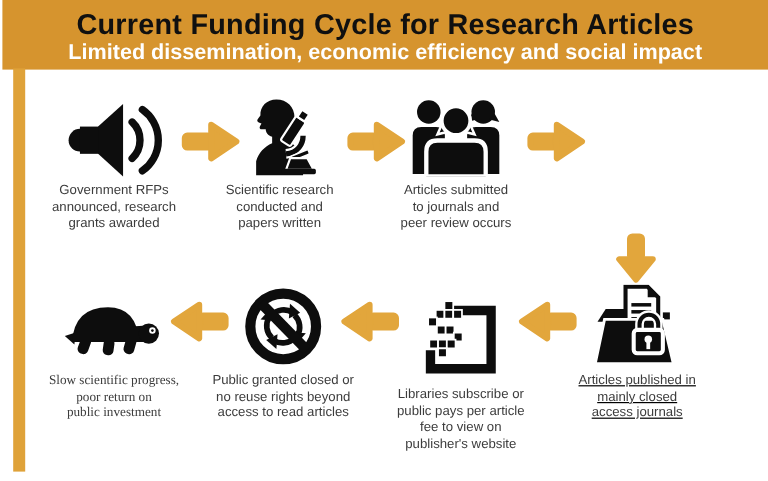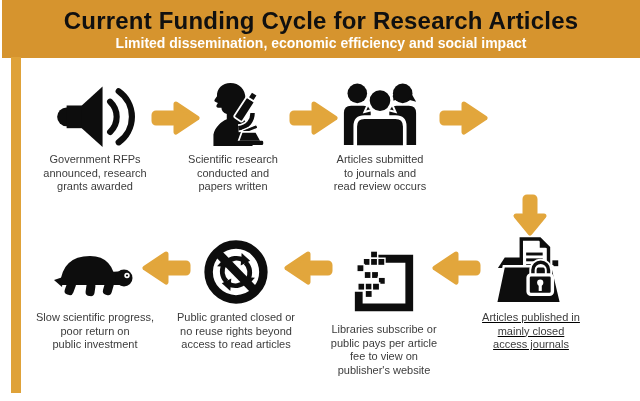--- a/index.html
+++ b/index.html
@@ -11,40 +11,40 @@
     position:absolute;left:2px;top:0;right:0;height:58px;
     background:var(--banner-gold,#D6942E);
     display:flex;flex-direction:column;align-items:center;justify-content:center;
     text-align:center;
   }
   .banner h1{
     margin:0;font-size:24px;line-height:26px;font-weight:700;color:#101010;
     letter-spacing:.2px;
   }
   .banner p{
-    margin:1px 0 0 0;font-size:14px;line-height:16px;font-weight:700;color:#ffffff;
+    margin:1px 0 0 0;font-size:18px;line-height:16px;font-weight:700;color:#ffffff;
   }
   .left-bar{
     position:absolute;left:11px;top:57px;width:10px;height:336px;
     background:var(--accent-bar-gold,#DFA239);
   }
   .step{position:absolute;text-align:center;}
   .icon-box{height:72px;display:flex;align-items:center;justify-content:center;}
   .caption{
     margin-top:3px;font-size:11px;line-height:13.5px;
     color:var(--caption-text,#3C3C3C);white-space:pre-line;
   }
   .s1{left:18px;top:78px;width:154px;}
   .s2{left:158px;top:78px;width:150px;}
   .s3{left:303px;top:78px;width:154px;}
   .s4{left:452px;top:78px;width:158px;}
   .s5{left:452px;top:236px;width:158px;text-decoration:underline;}
   .s6{left:306px;top:248px;width:156px;}
   .s7{left:158px;top:236px;width:156px;}
-  .s8{left:18px;top:236px;width:154px;}
+  .s8{left:18px;top:236px;width:154px;font-family:Liberation Serif, serif;}
   .arrow{position:absolute;}
   .a1{left:150px;top:100px;}
   .a2{left:288px;top:100px;}
   .a3{left:438px;top:100px;}
   .a4{left:512px;top:193px;}
   .a5{left:430px;top:250px;}
   .a6{left:282px;top:250px;}
   .a7{left:140px;top:250px;}
   .ink{fill:var(--icon-black,#0D0D0D);}
   .ink-s{stroke:var(--icon-black,#0D0D0D);fill:none;}
@@ -107,21 +107,21 @@
         <polygon class="ink" points="67,13 71,20 63,18"></polygon>
         <path class="ink" d="M45,62 L45,31 Q45,24 52,24 L64,24 Q71,24 71,31 L71,62 Z"></path>
         <polygon class="ink" points="25,21 21,30 29,28" stroke="#fff" stroke-width="2"></polygon>
         <polygon class="ink" points="47,21 51,30 43,28" stroke="#fff" stroke-width="2"></polygon>
         <circle class="ink" cx="36" cy="19" r="11.5" stroke="#fff" stroke-width="3"></circle>
         <path class="ink" d="M12,64 L12,44 Q12,35 21,35 L51,35 Q60,35 60,44 L60,64 Z" stroke="#fff" stroke-width="3.5"></path>
       </svg>
     </div>
     <div class="caption">Articles submitted
 to journals and
-read review occurs</div>
+peer review occurs</div>
   </div>
 
 
   <div class="step s5">
     <div class="icon-box">
       <svg width="78" height="70" viewBox="0 0 80 72">
         <polygon class="ink" points="6,32 13,21 32,21 32,32"></polygon>
         <path d="M30,2 L49,2 L58,11 L58,40 L30,40 Z" fill="#fff" stroke="#0D0D0D" stroke-width="3.5"></path>
         <polygon class="ink" points="49,2 49,11 58,11"></polygon>
         <rect class="ink" x="35" y="16" width="17" height="3"></rect>

